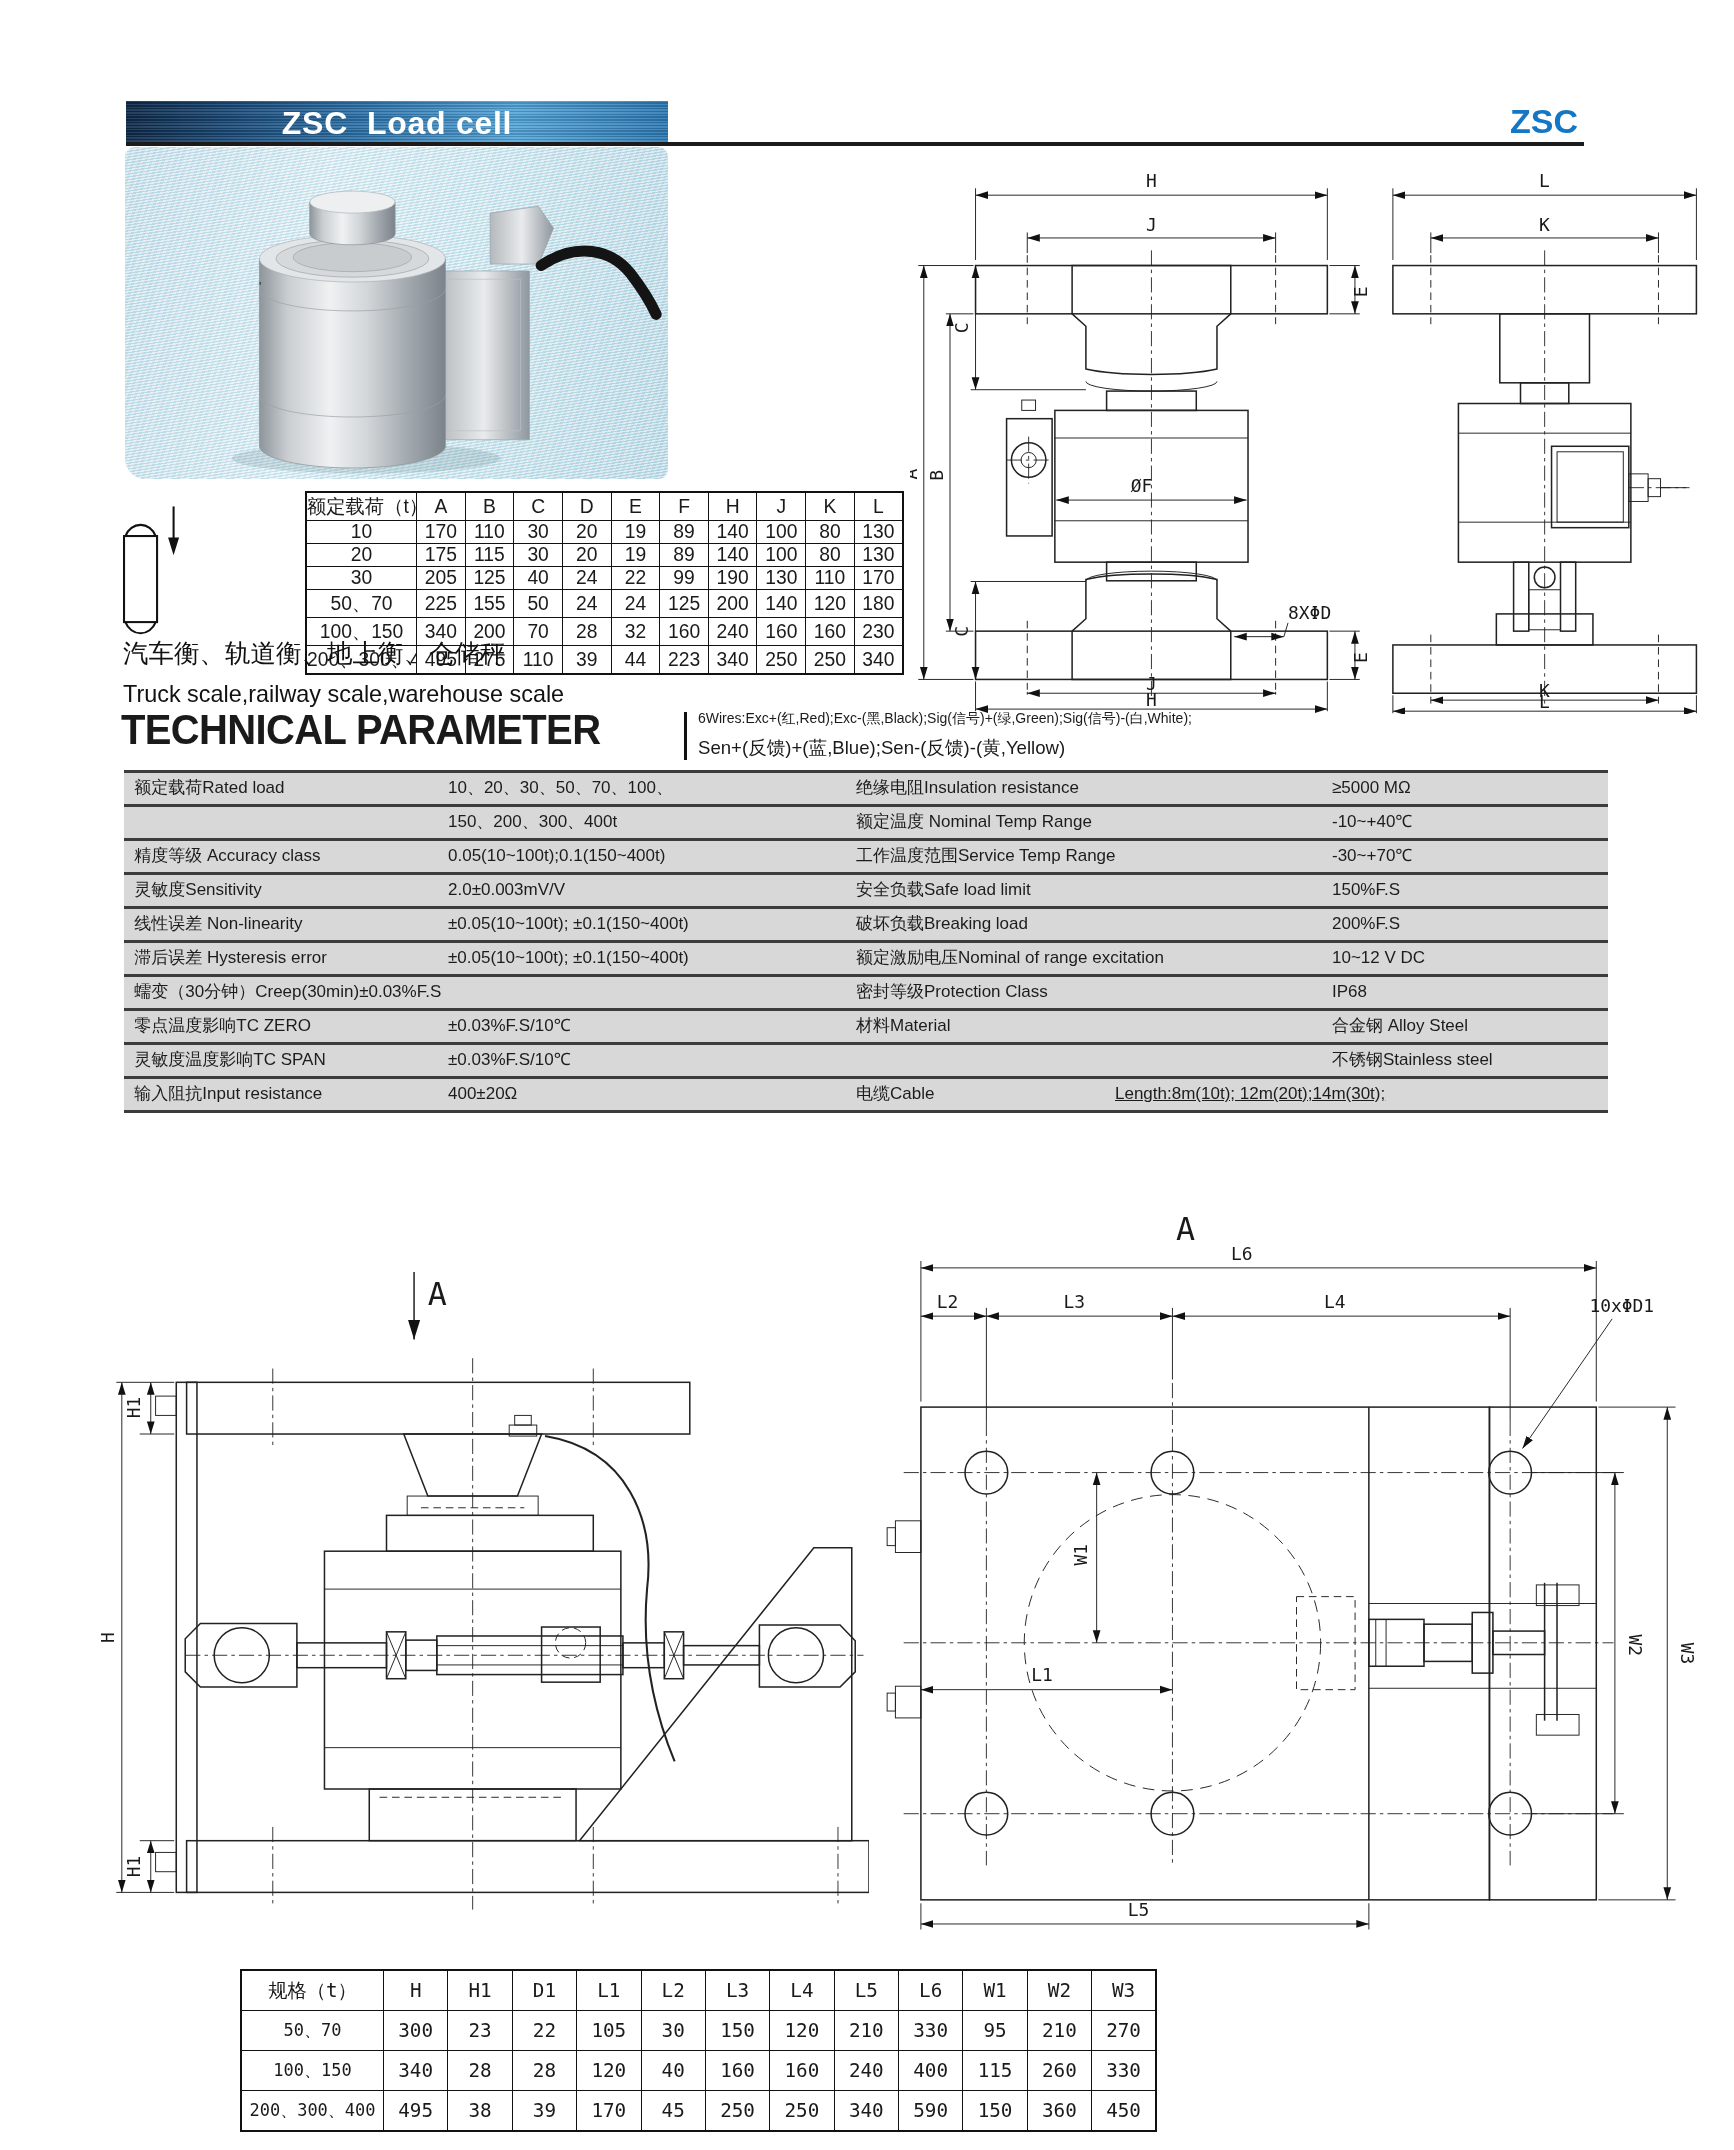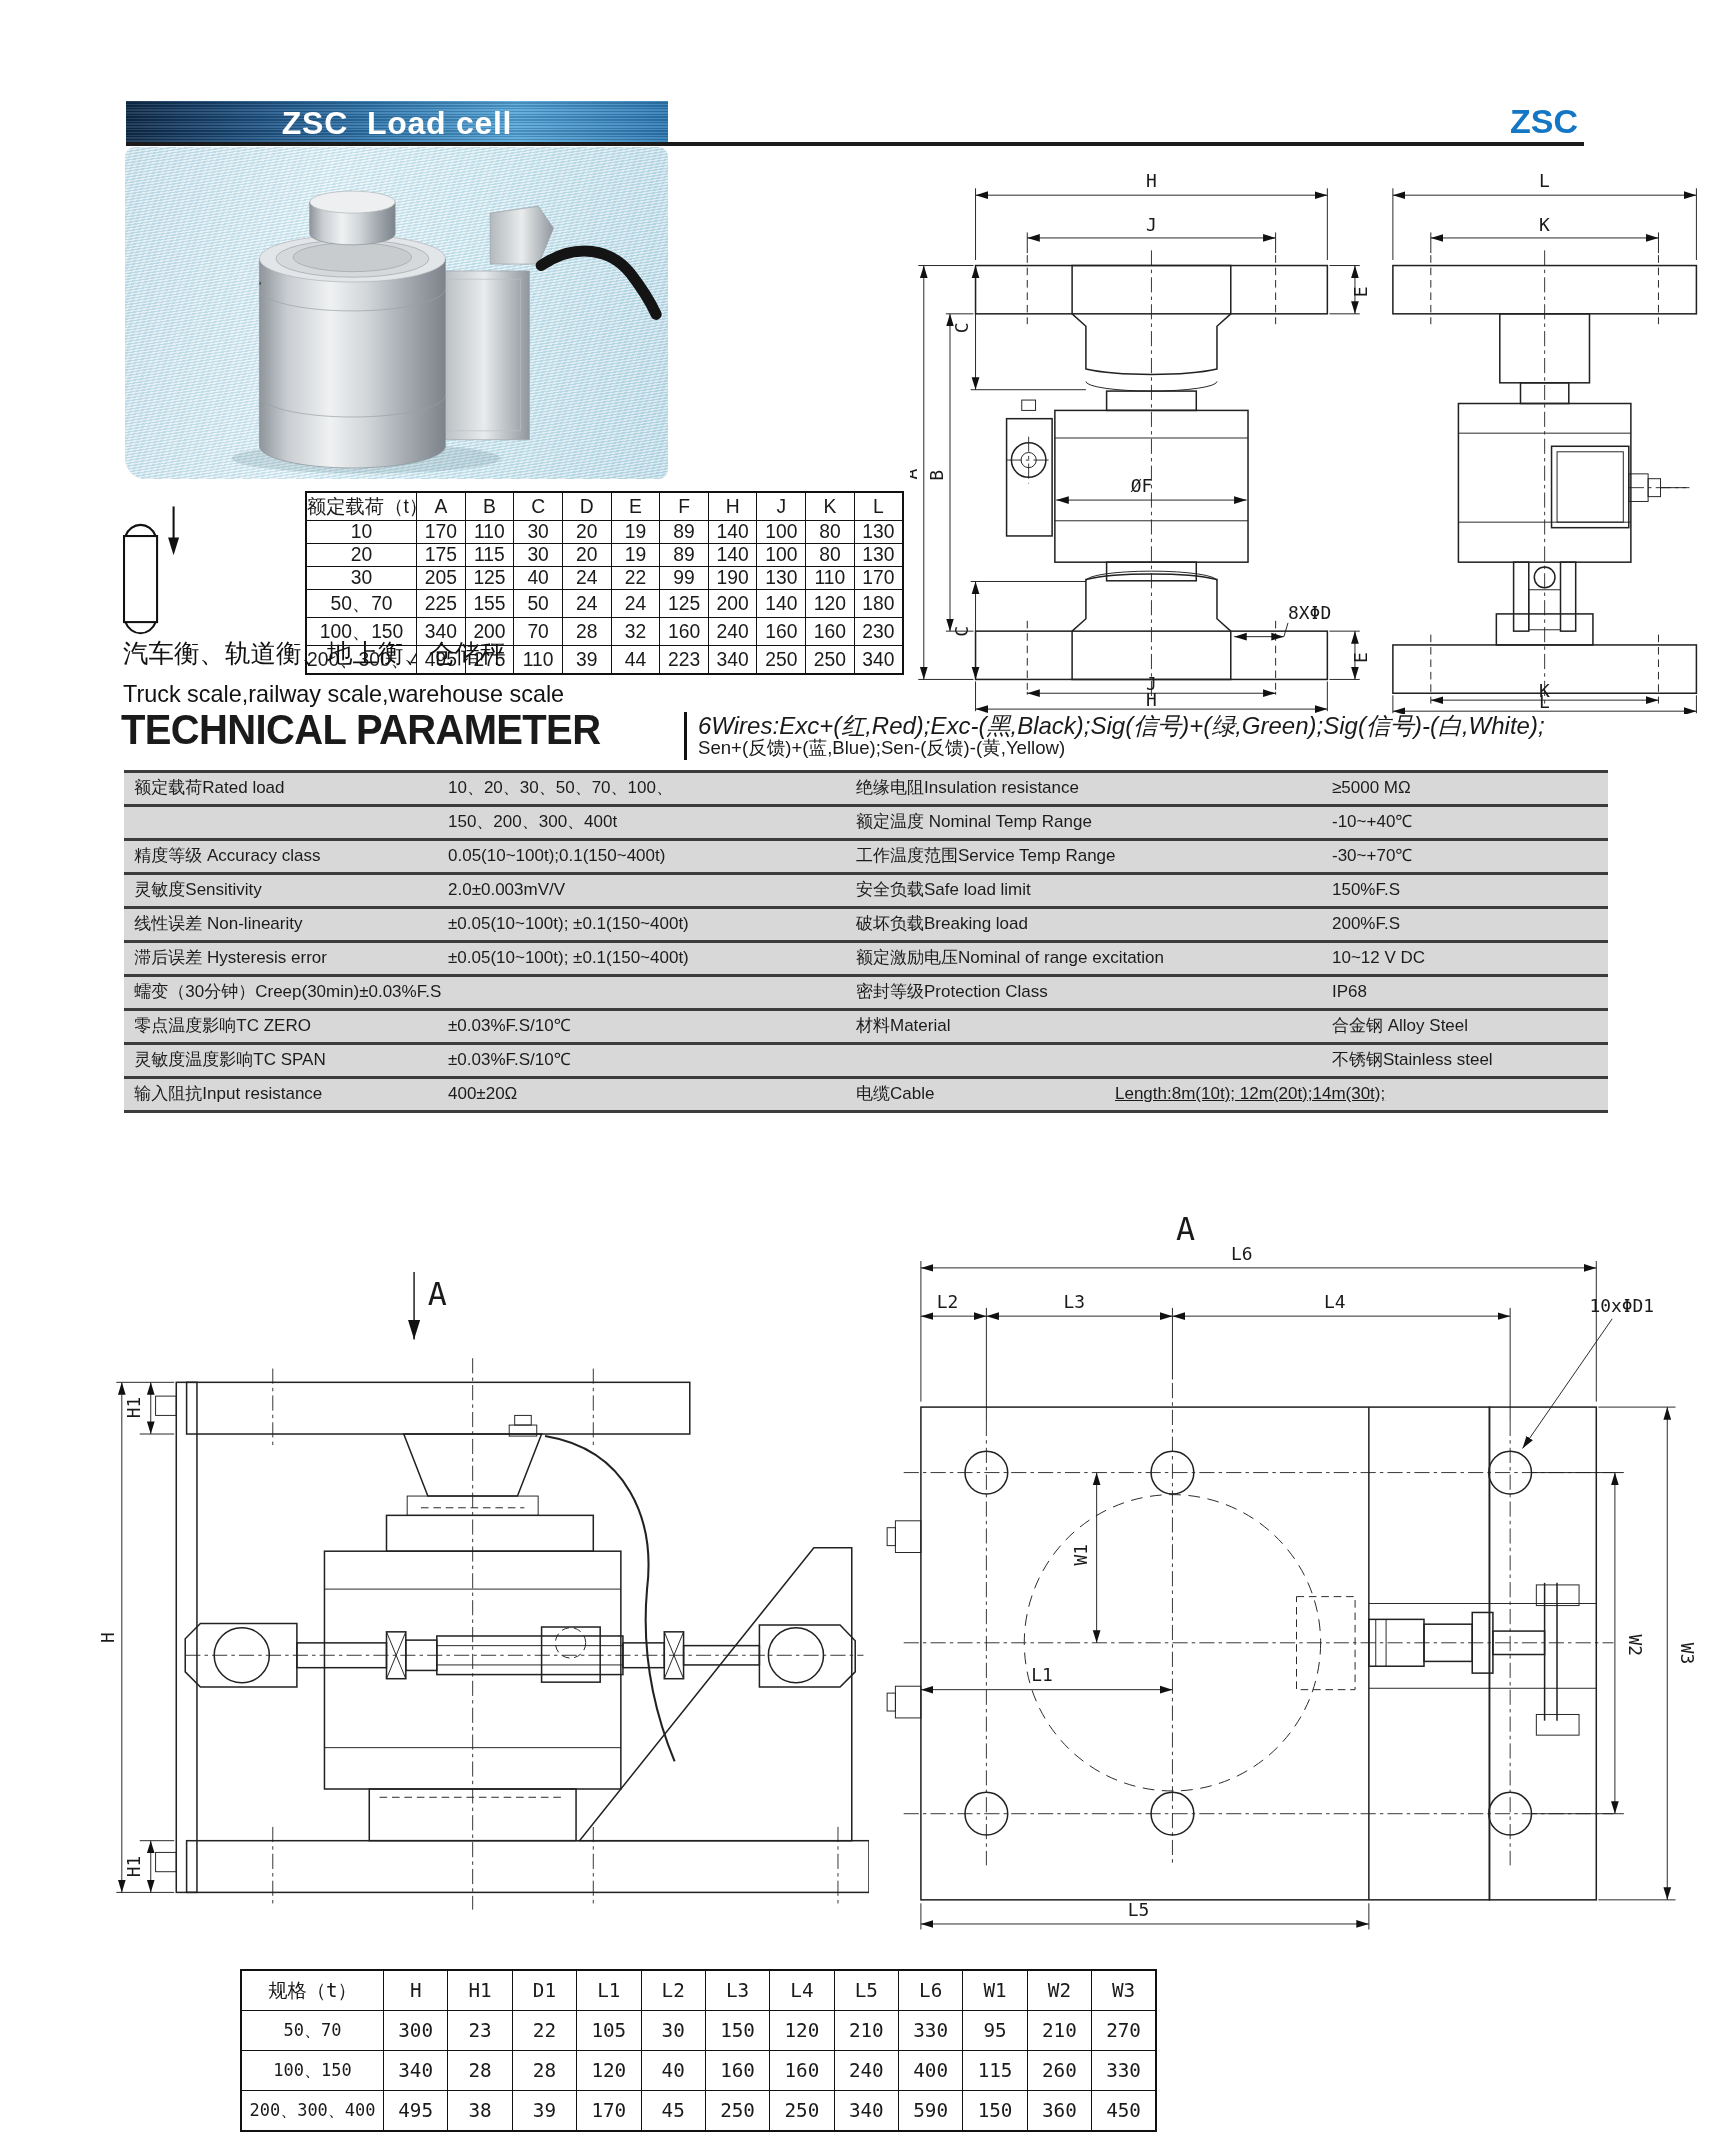--- a/index.html
+++ b/index.html
@@ -42,21 +42,21 @@
      font-size:19.3px;font-weight:normal;white-space:nowrap;overflow:hidden;color:#1a1a1a;}
   #spectable th:first-child,#spectable td:first-child{width:141px;}
   #spectable td:first-child{font-size:17px;}
 
   
   #apps-zh{left:123px;top:636px;font-size:25.5px;color:#111;}
   #apps-en{left:123px;top:681px;font-size:23.4px;color:#111;}
   #heading{left:121px;top:705px;font-size:43px;font-weight:bold;transform:scaleX(.93);
      transform-origin:left;letter-spacing:-0.7px;white-space:nowrap;}
   #wiredivider{left:684px;top:712px;width:3.4px;height:48px;background:#111;}
-  #wires1{left:698px;top:710px;font-size:24px;font-style:italic;}
+  #wires1{left:698px;top:710px;font-size:14px;}
   #wires2{left:698px;top:735px;font-size:18.6px;}
 
   
   #techtable{left:124px;top:770px;width:1484px;background:#d8d8d8;border-top:3.4px solid #3c3c3c;}
   #techtable .row{position:relative;height:31px;border-bottom:3.4px solid #3c3c3c;}
   #techtable .row span{position:absolute;top:0;line-height:30px;font-size:17px;white-space:nowrap;color:#1c1c1c;}
   .c1{left:10.3px;} .c2{left:324px;} .c3{left:732px;} .c4{left:1208px;}
   .c4.cable1{left:991px;text-decoration:underline;} .c4.cable2{left:1067px;}
 
   

